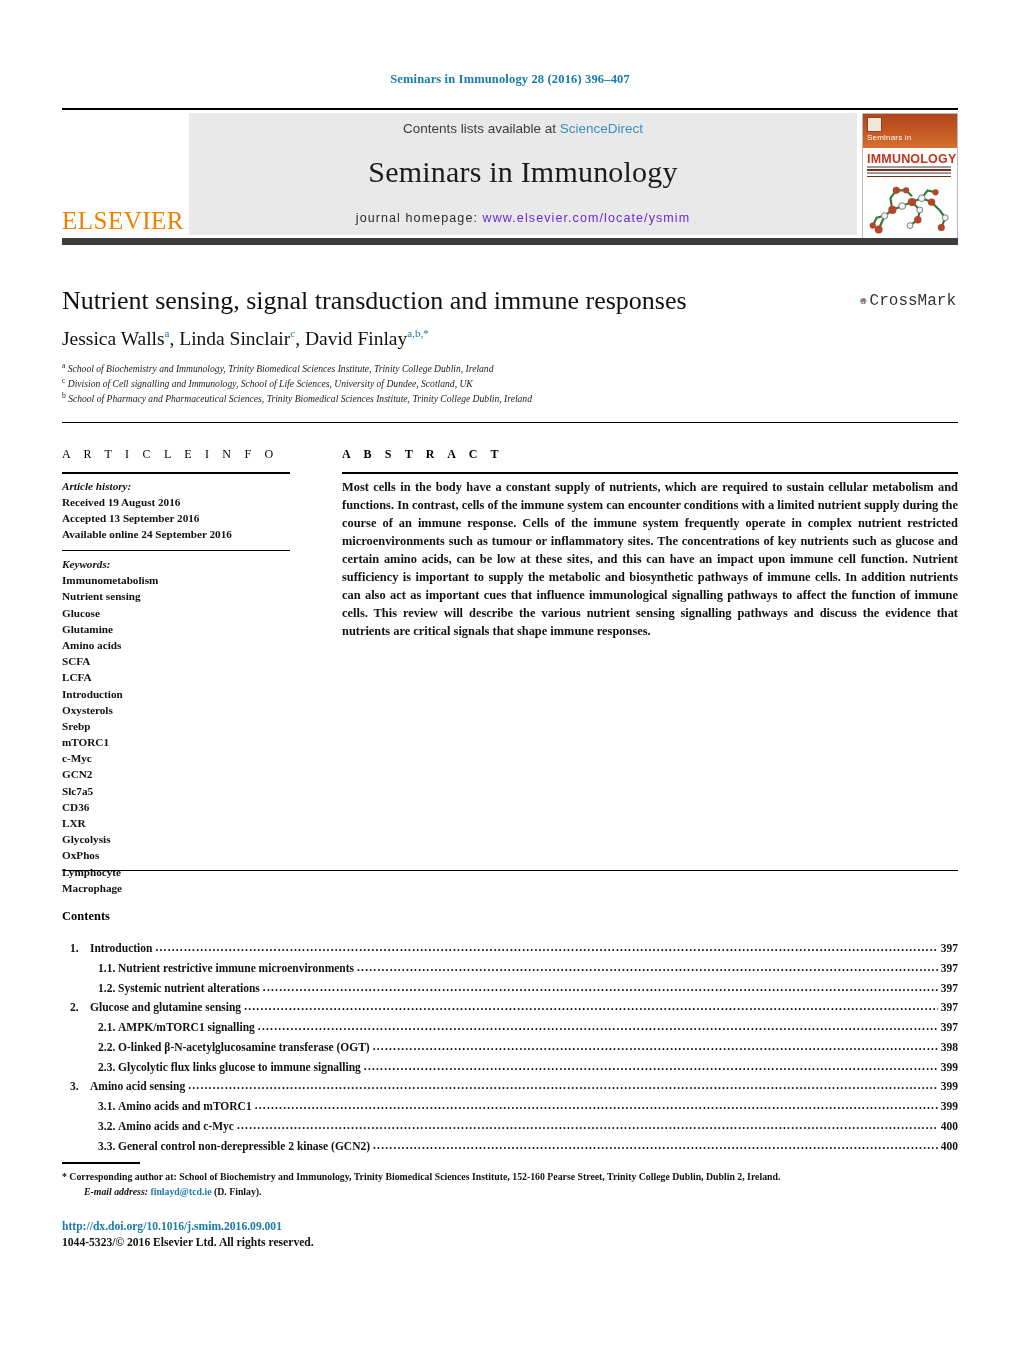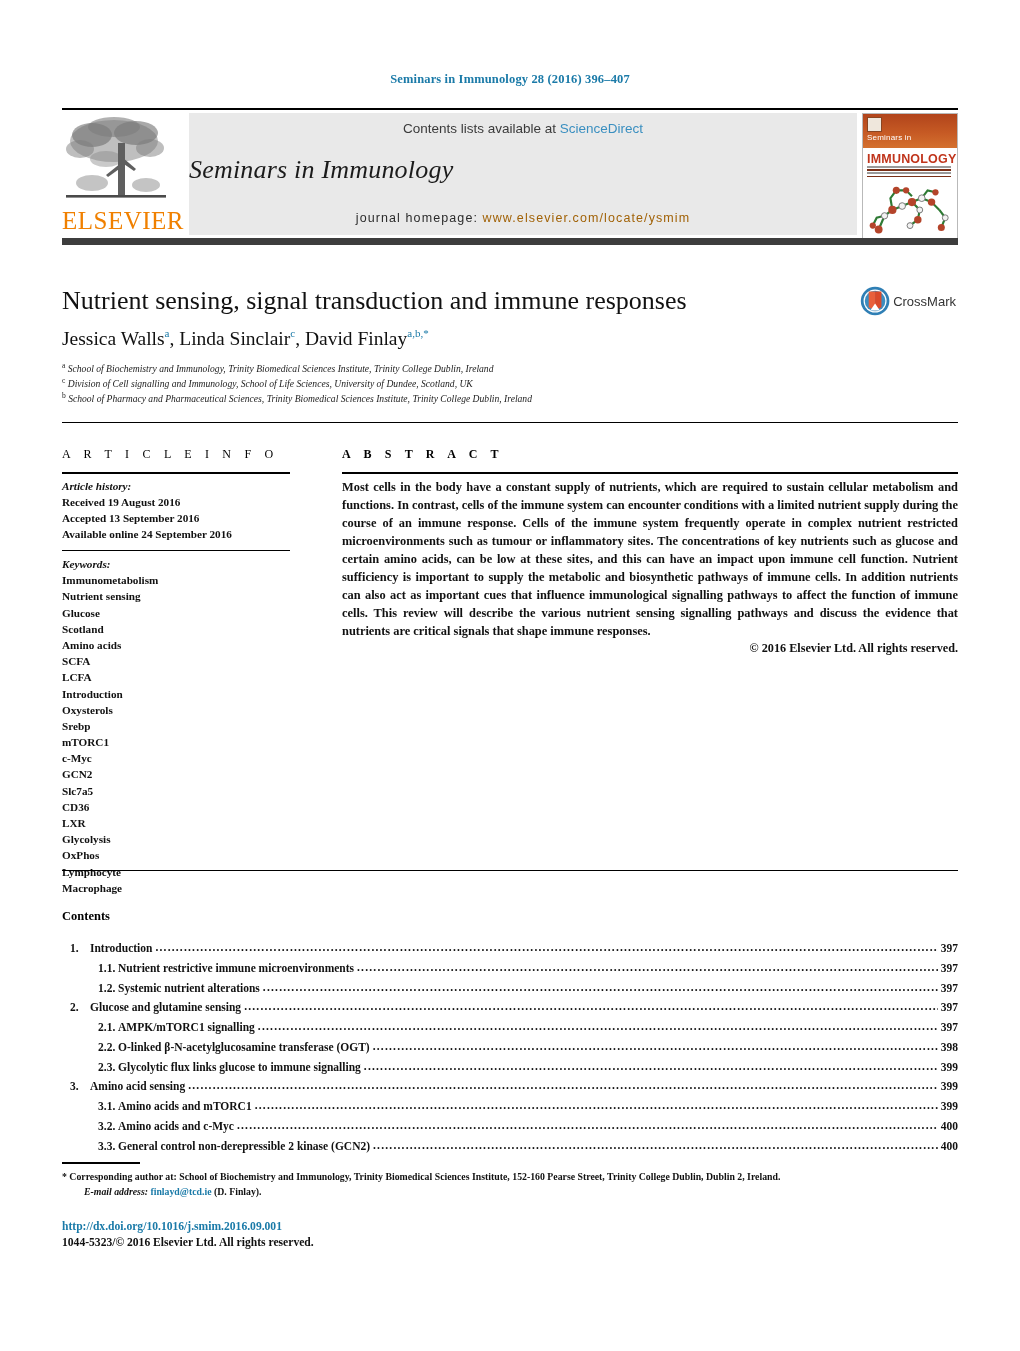--- a/index.html
+++ b/index.html
@@ -25,50 +25,49 @@
   }
 
   
   .masthead{
     position:absolute;left:62px;top:104px;width:896px;height:127px;
     border-top:2.2px solid #000;
   }
   .mast-inner{display:flex;height:127px;padding-top:3px;box-sizing:border-box;}
   .elsevier-box{
     width:122px;height:122px;flex:0 0 122px;
-    display:flex;flex-direction:column;align-items:flex-start;justify-content:flex-end;
+    display:flex;flex-direction:row;align-items:flex-end;justify-content:flex-end;
     padding-bottom:2px;box-sizing:border-box;
   }
   .tree-svg{display:block;}
   .elsevier-word{
     font-family:"Liberation Serif", serif;
     color:#F08000;font-size:25px;letter-spacing:.5px;line-height:1;
     font-weight:400;margin-top:1px;
   }
   .mast-center{
     flex:1 1 auto;background:#e9e9e9;margin-left:5px;margin-right:5px;
     height:122px;position:relative;
   }
   .sd-line{
     position:absolute;top:8px;left:0;right:0;text-align:center;
     font-family:"Liberation Sans", sans-serif;font-size:13.5px;color:#3a3a3a;
   }
   .sd-link{color:#3a8fc0;}
   .journal-name{
-    position:absolute;top:42px;left:0;right:0;text-align:left;
-    font-family:"Liberation Serif", serif;font-size:26px;color:#1b1b1b;
+    position:absolute;top:42px;left:0;right:0;text-align:center;
+    font-family:"Liberation Serif", serif;font-size:30px;color:#1b1b1b;
     letter-spacing:.2px;
-    font-style:italic;
   }
   .homepage{
     position:absolute;bottom:10px;left:0;right:0;text-align:center;
     font-family:"Liberation Sans", sans-serif;font-size:12.5px;color:#2b2b2b;
     letter-spacing:1.1px;
   }
-  .homepage .url{color:#a16207;}
+  .homepage .url{color:#6d28d9;}
   .cover-box{
     flex:0 0 96px;width:96px;height:126px;position:relative;
     border:1px solid #b9b9b9;box-sizing:border-box;background:#fff;
   }
   .cover-top{
     position:absolute;left:0;top:0;width:100%;height:34px;
     background:linear-gradient(180deg,#b1441b 0%, #c65a24 55%, #d4712f 100%);
   }
   .cover-elsbox{
     position:absolute;left:4px;top:3px;width:13px;height:13px;
@@ -111,21 +110,21 @@
     position:absolute;left:62px;top:357px;width:790px;
     font-family:"Liberation Serif", serif;font-style:italic;font-size:9.6px;
     line-height:1.42;color:#222;
   }
   .affils div sup{font-style:normal;font-size:7.5px;vertical-align:super;}
   .crossmark{
     position:absolute;left:860px;top:276px;width:96px;height:42px;
     display:flex;align-items:center;gap:3px;
   }
   .cm-text{
-    font-family:Liberation Sans, sans-serif;font-size:13px;color:#333;
+    font-family:Liberation Mono, monospace;font-size:16px;color:#333;
   }
 
   
   .sec-rule-top{
     position:absolute;left:62px;top:418px;width:896px;height:1px;background:#000;
   }
   .info-head{
     position:absolute;left:62px;top:443px;
     font-family:"Liberation Serif", serif;font-weight:normal;font-size:12px;
     letter-spacing:5.2px;
@@ -346,41 +345,40 @@
     <div>Accepted 13 September 2016</div>
     <div>Available online 24 September 2016</div>
   </div>
 
   <div class="kw-rule"></div>
   <div class="keywords">
     <div class="kl">Keywords:</div>
     <div>Immunometabolism</div>
     <div>Nutrient sensing</div>
     <div>Glucose</div>
-    <div>Scotland</div>
+    <div>Glutamine</div>
     <div>Amino acids</div>
     <div>SCFA</div>
     <div>LCFA</div>
     <div>Introduction</div>
     <div>Oxysterols</div>
     <div>Srebp</div>
     <div>mTORC1</div>
     <div>c-Myc</div>
     <div>GCN2</div>
     <div>Slc7a5</div>
     <div>CD36</div>
     <div>LXR</div>
     <div>Glycolysis</div>
     <div>OxPhos</div>
     <div>Lymphocyte</div>
     <div>Macrophage</div>
   </div>
 
   <div class="abstract">Most cells in the body have a constant supply of nutrients, which are required to sustain cellular metabolism and functions. In contrast, cells of the immune system can encounter conditions with a limited nutrient supply during the course of an immune response. Cells of the immune system frequently operate in complex nutrient restricted microenvironments such as tumour or inflammatory sites. The concentrations of key nutrients such as glucose and certain amino acids, can be low at these sites, and this can have an impact upon immune cell function. Nutrient sufficiency is important to supply the metabolic and biosynthetic pathways of immune cells. In addition nutrients can also act as important cues that influence immunological signalling pathways to affect the function of immune cells. This review will describe the various nutrient sensing signalling pathways and discuss the evidence that nutrients are critical signals that shape immune responses.</div>
-  <div class="copy">© 2016 Elsevier Ltd. All rights reserved.</div>
 
   <div class="sec-rule-bot"></div>
 
   <div class="contents-title">Contents</div>
   <div class="toc" id="toc">
       <div class="toc-row toc-l1">
         <span class="toc-num">1.</span>
         <span class="toc-label">Introduction</span>
         <span class="toc-dots">....................................................................................................................................................................................................................................................................</span>
         <span class="toc-page">397</span>

